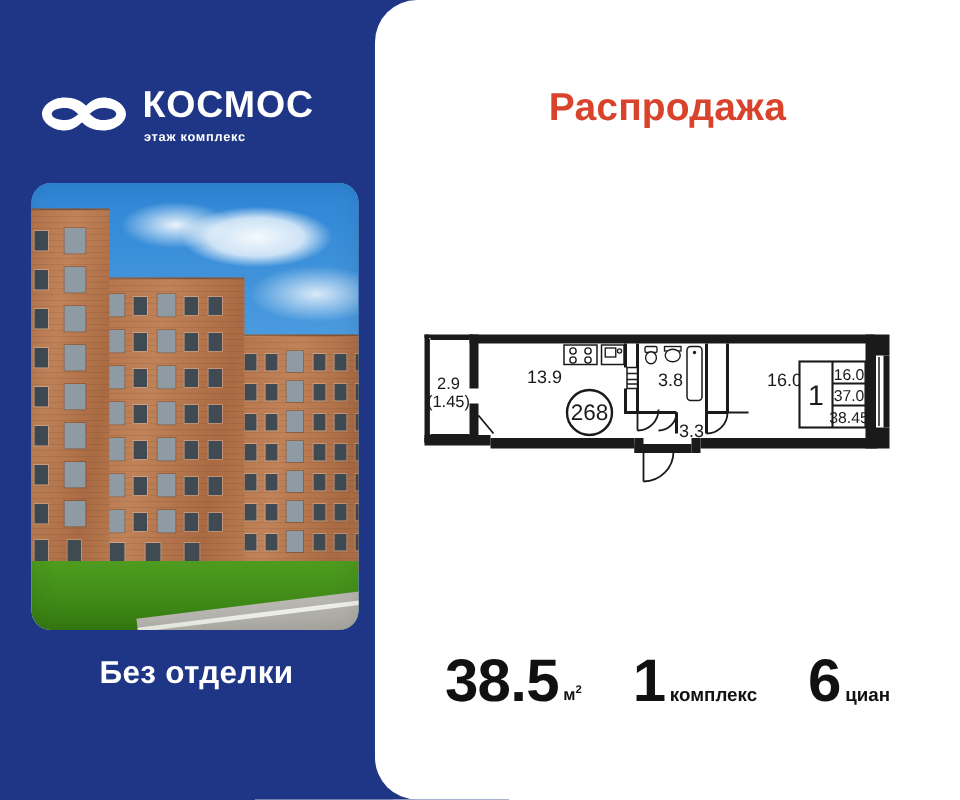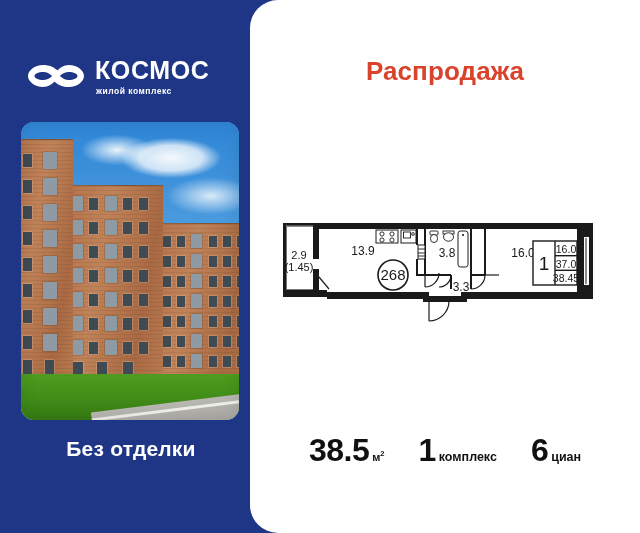--- a/index.html
+++ b/index.html
@@ -199,21 +199,21 @@
     top: 432px;
     width: 390px;
     display: flex;
     align-items: baseline;
     justify-content: center;
     gap: 34px;
     color: #111111;
   }
   .spec { display: flex; align-items: baseline; }
   .spec-num {
-    font-size: 32px;
+    font-size: 40px;
     font-weight: bold;
     letter-spacing: -0.5px;
   }
   .spec-unit {
     font-size: 12.5px;
     font-weight: bold;
     margin-left: 3px;
   }
   .spec-unit.sup { font-size: 11px; }
   .spec-unit sup { font-size: 7.5px; }
@@ -238,21 +238,21 @@
 <div class="stage">
 
   <div class="left-panel">
 
     <div class="brand">
       <svg class="brand-mark" viewBox="0 0 120 60">
         <path d="M34 8 C17 8 4 19.5 4 30 C4 40.5 17 52 34 52 C45 52 53 46 60 38 C67 30 74 22 85 22 C96 22 103 25.5 103 30 C103 34.5 96 38 85 38 C78 38 72 34.5 67 29 L56 40 C64 48 73 52 86 52 C103 52 116 40.5 116 30 C116 19.5 103 8 86 8 C75 8 67 14 60 22 C53 30 46 38 35 38 C24 38 17 34.5 17 30 C17 25.5 24 22 35 22 C42 22 48 25.5 53 31 L64 20 C56 12 47 8 34 8 Z" fill="#ffffff"></path>
       </svg>
       <div class="brand-texts">
         <div class="brand-name">КОСМОС</div>
-        <div class="brand-sub">жилой комплекс</div>
+        <div class="brand-sub">этаж комплекс</div>
       </div>
     </div>
 
     <div class="photo">
       <div class="photo-sky"></div>
 
       <div class="bldg" id="bldg-c">
         <div class="win" style="left:6px;  top:12px;  width:8px; height:11px;"></div>
         <div class="win" style="left:20px; top:12px;  width:8px; height:11px;"></div>
         <div class="bal" style="left:34px; top:10px;  width:11px;height:14px;"></div>

